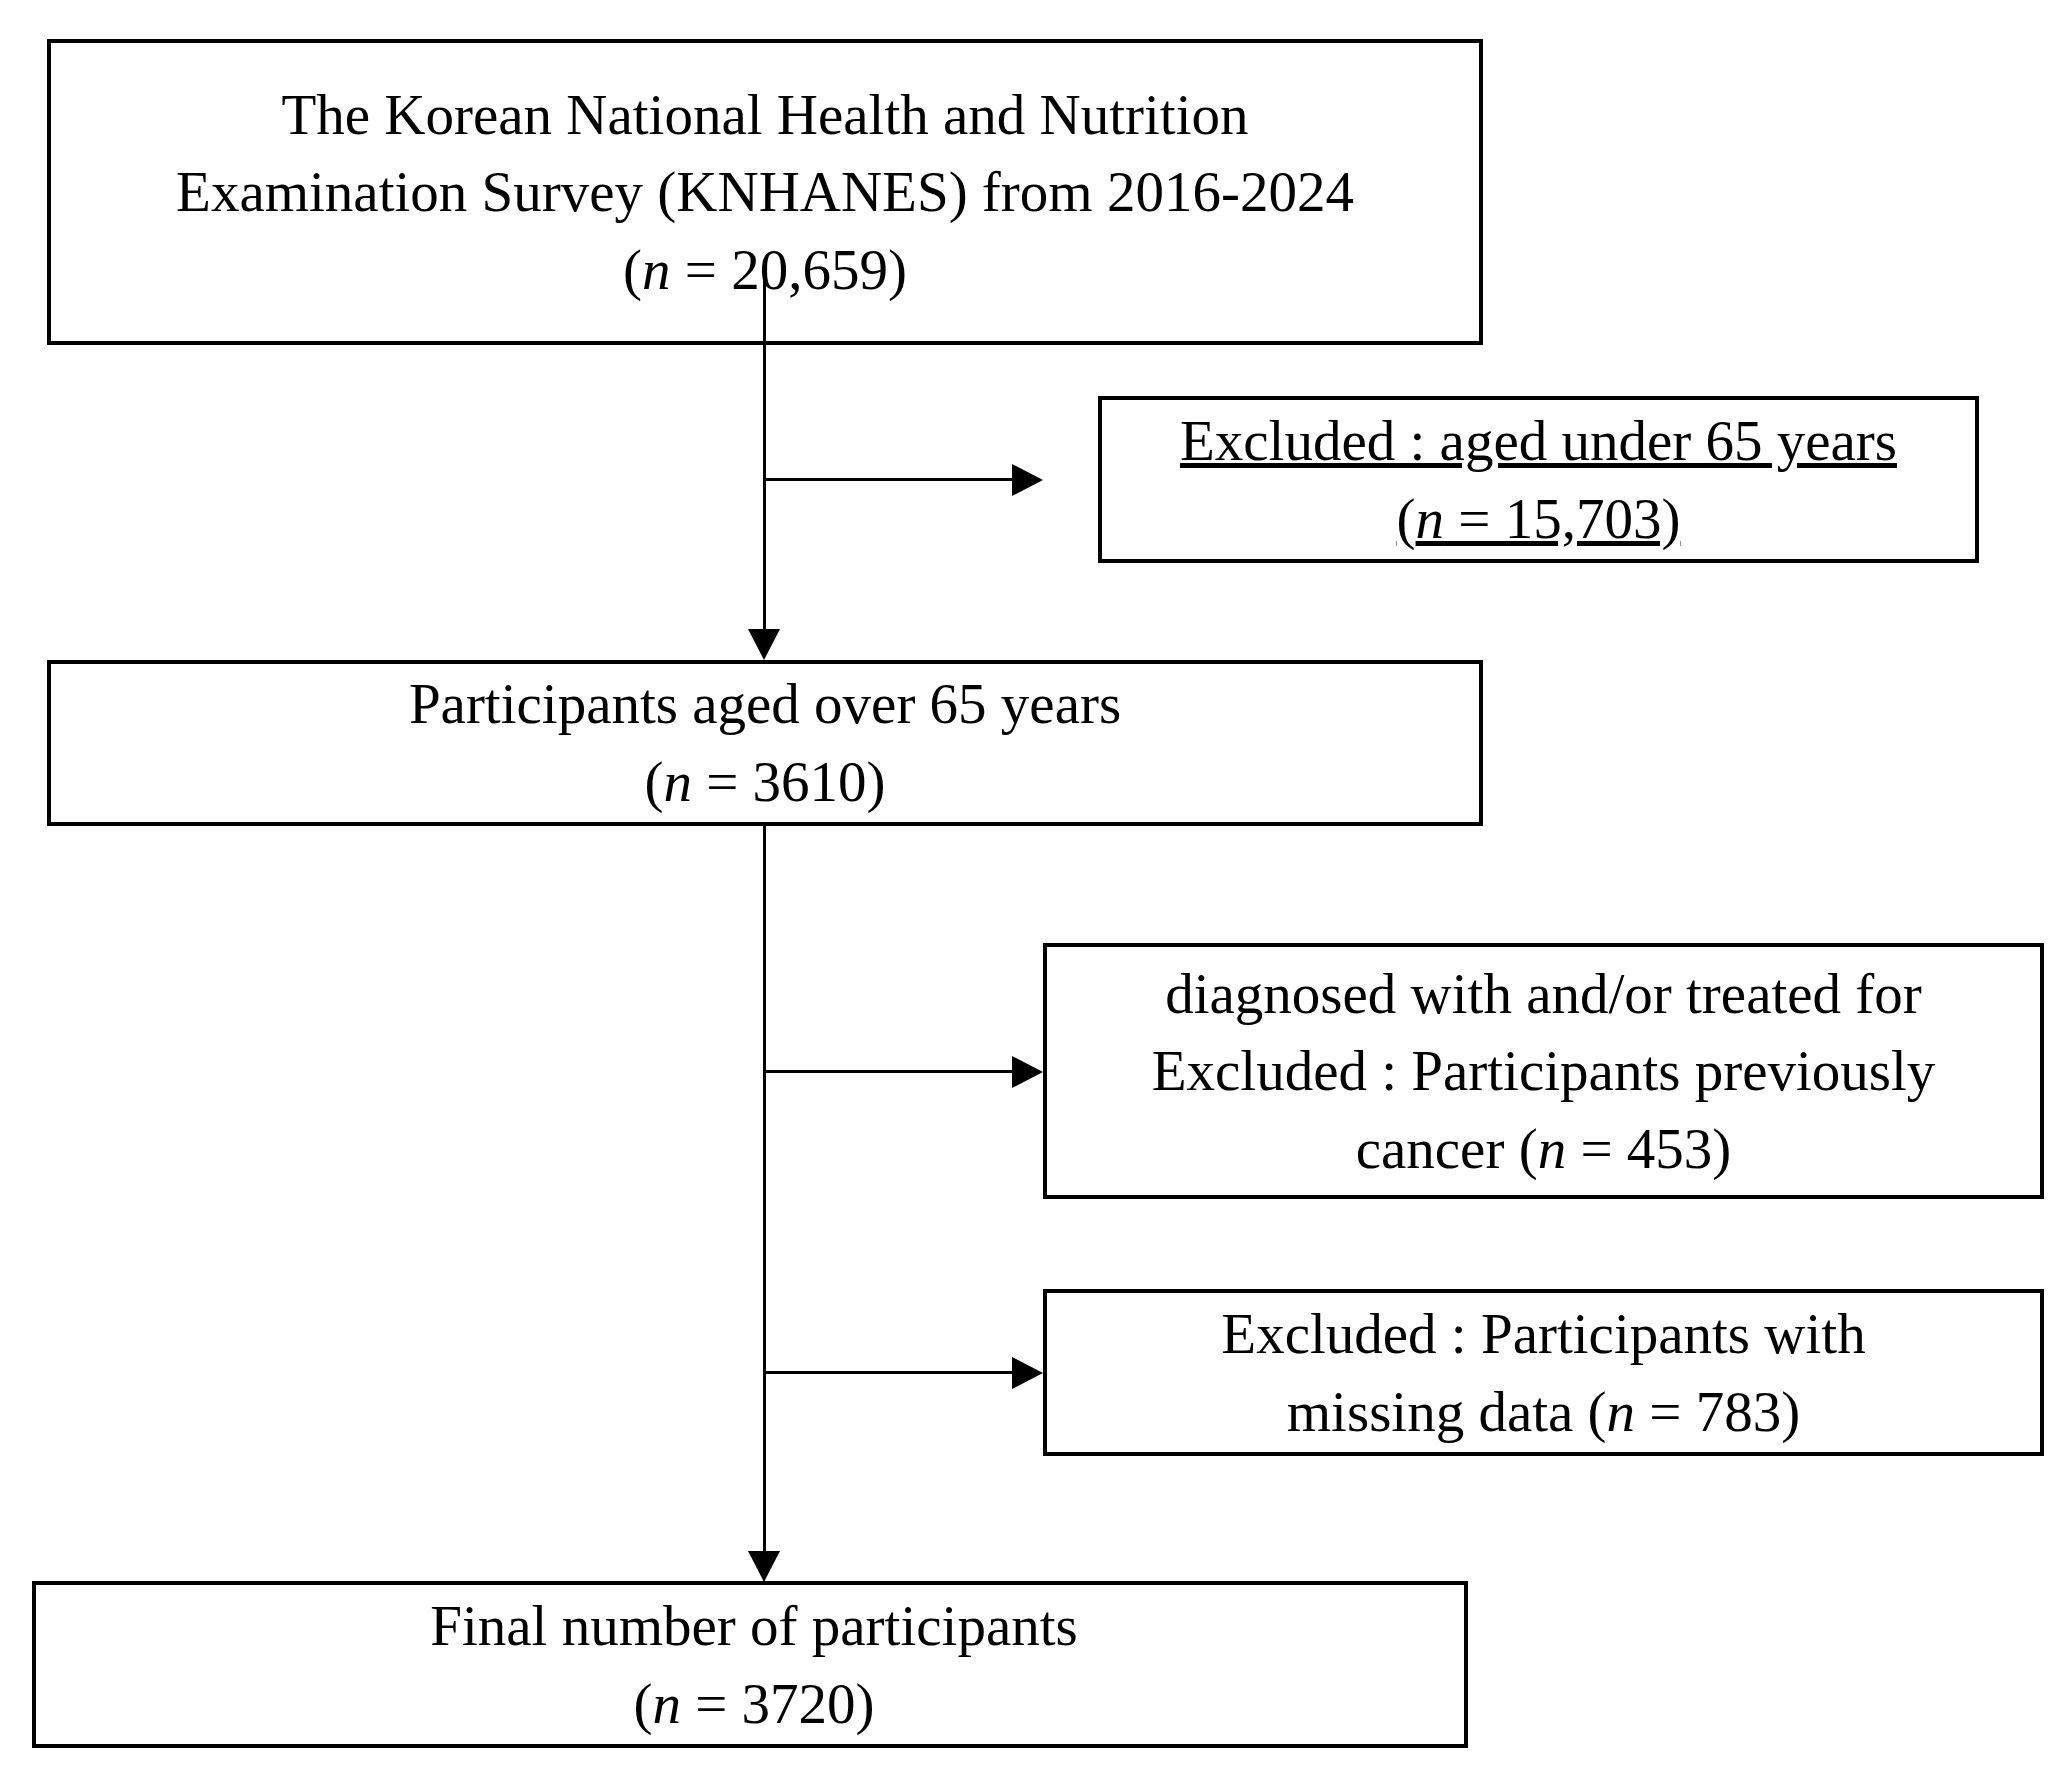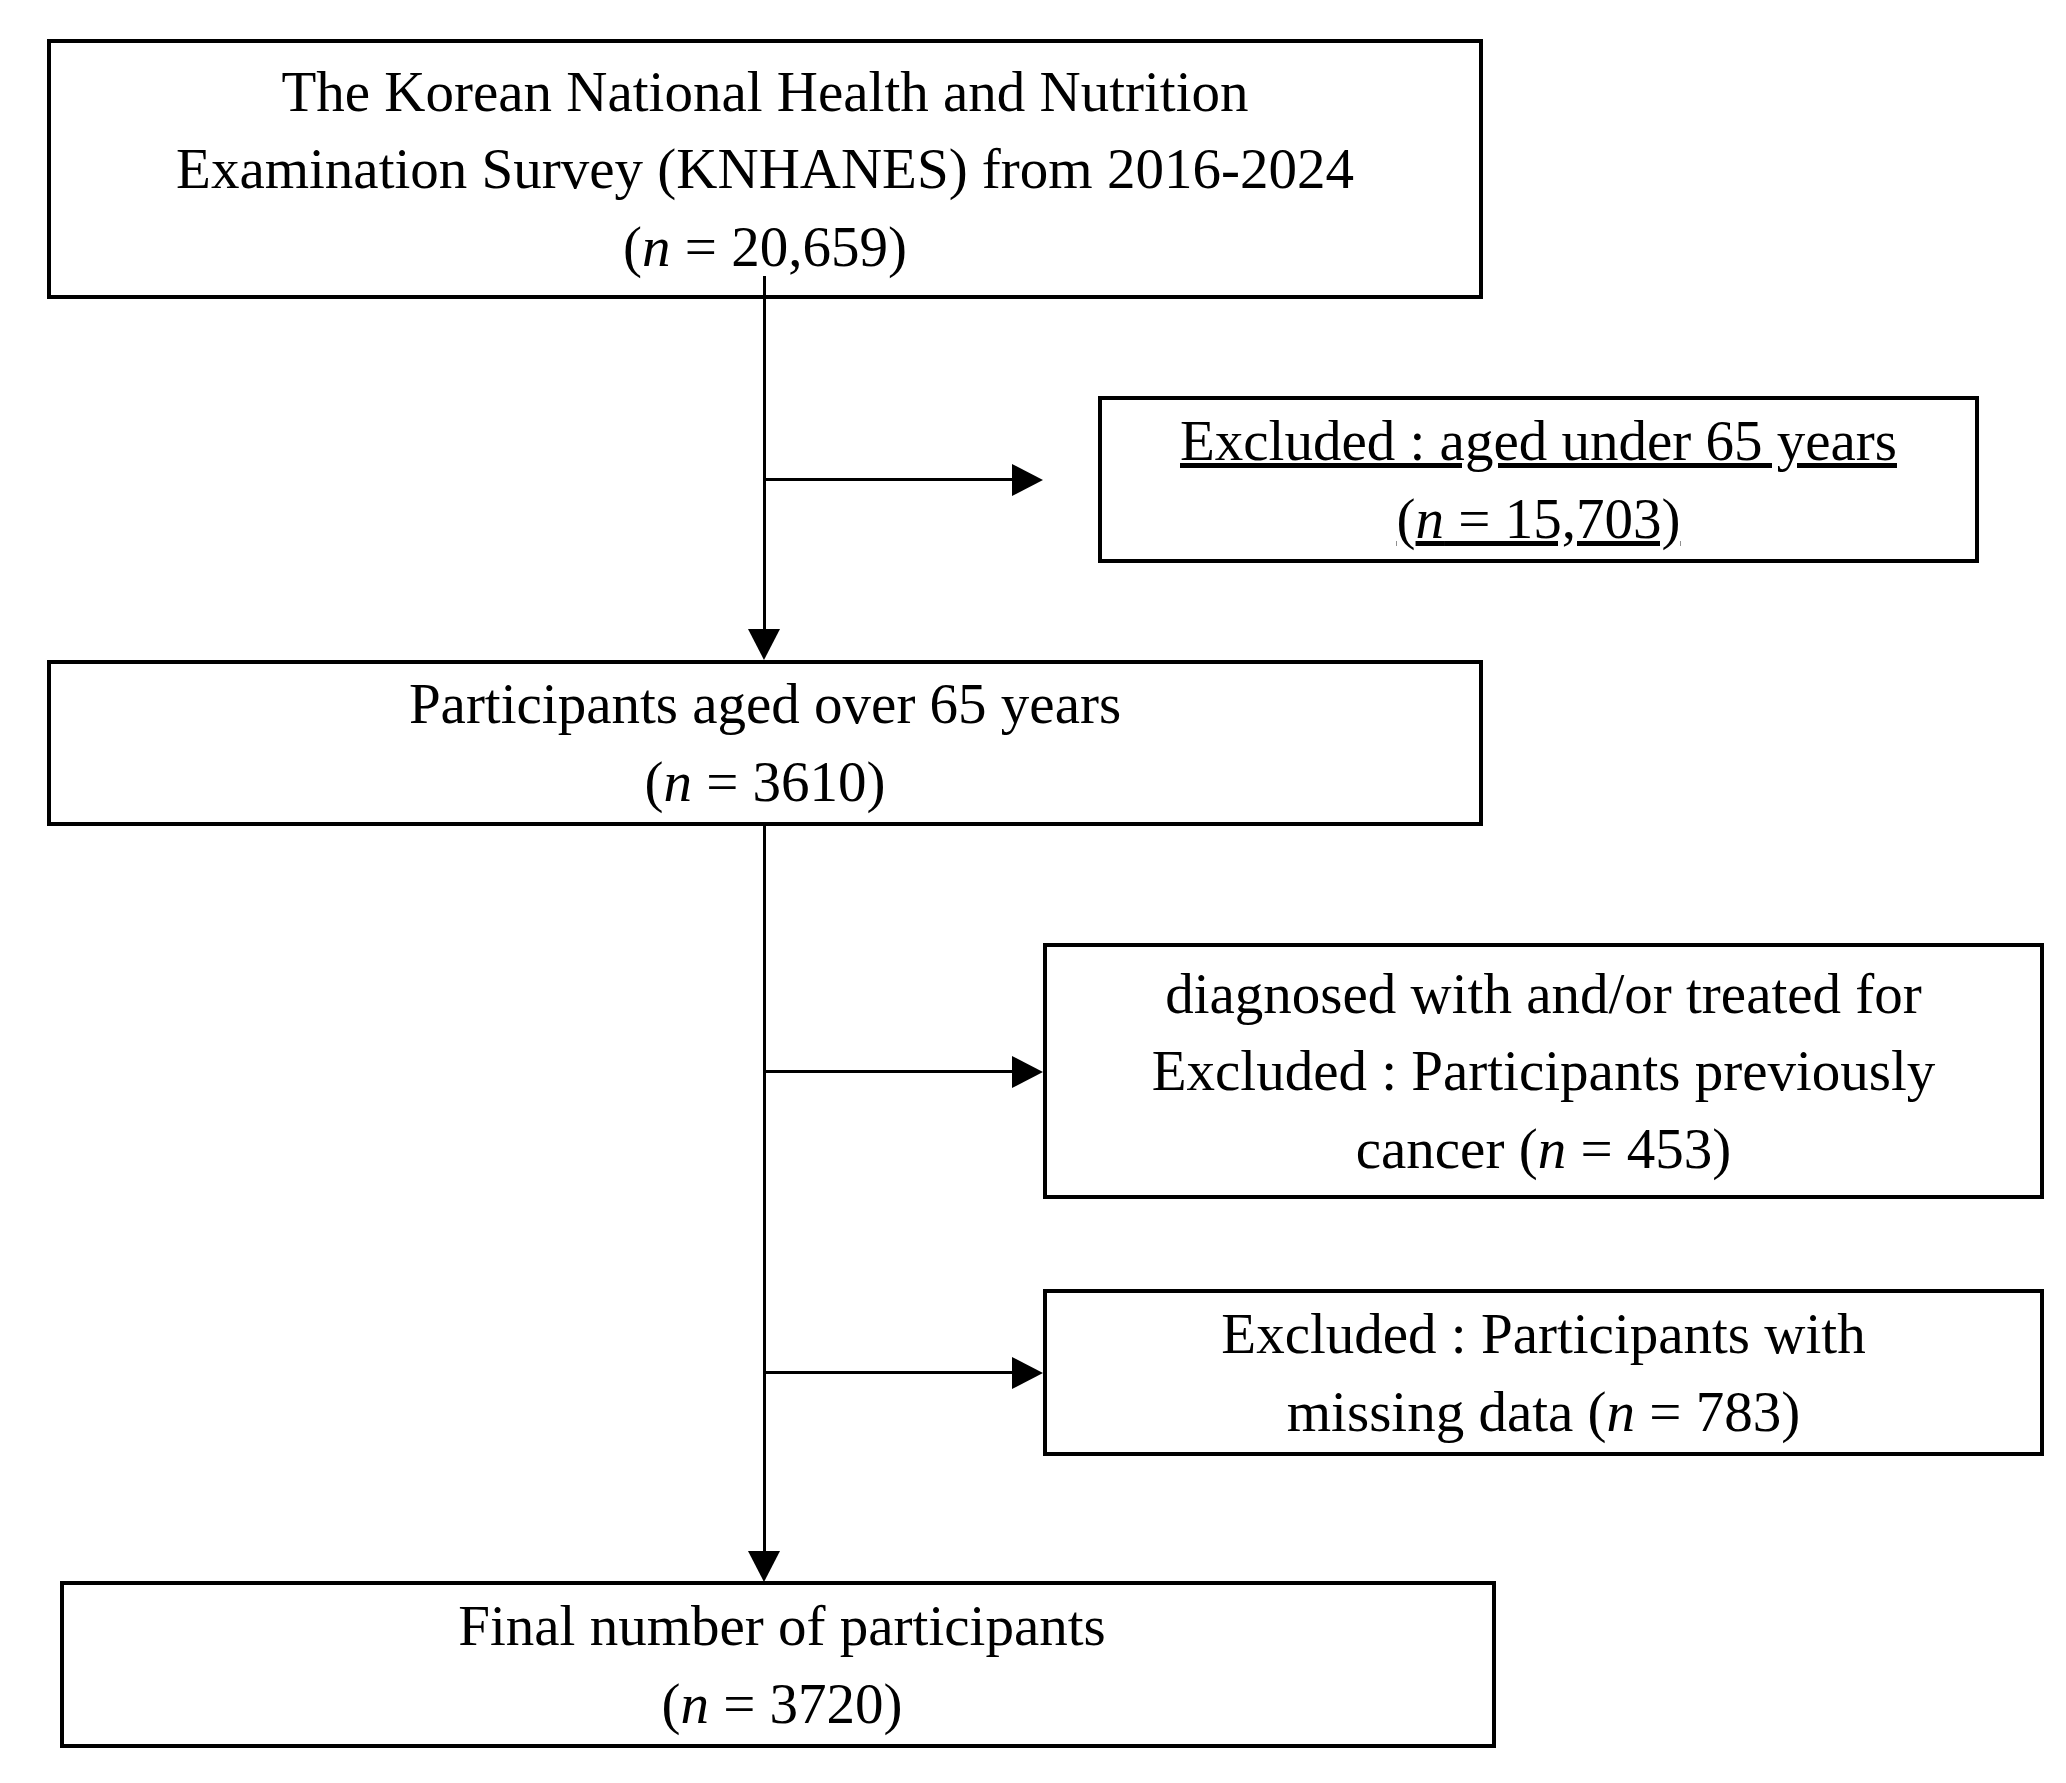--- a/index.html
+++ b/index.html
@@ -53,21 +53,21 @@
     border-top: 16px solid transparent;
     border-bottom: 16px solid transparent;
     border-left: 31px solid #000000;
   }
 </style>
 </head>
 <body>
 
 <div id="canvas">
 
-  <div class="flowbox" style="left:47px; top:39px; width:1436px; height:260px;">
+  <div class="flowbox" style="left:47px; top:39px; width:1436px; height:306px;">
     <div class="bline">The Korean National Health and Nutrition</div>
     <div class="bline">Examination Survey (KNHANES) from 2016-2024</div>
     <div class="bline"><span>(</span><span class="nvar">n</span><span> = 20,659)</span></div>
   </div>
 
   <div class="vline" style="left:763px; top:276px; width:2.7px; height:354px;"></div>
   <div class="arrow-down" style="left:748px; top:629px;"></div>
 
   <div class="hline" style="left:764px; top:478px; width:250px; height:2.7px;"></div>
   <div class="arrow-right" style="left:1012px; top:464px;"></div>
@@ -92,19 +92,19 @@
     <div class="bline"><span>cancer (</span><span class="nvar">n</span><span> = 453)</span></div>
   </div>
 
   <div class="hline" style="left:764px; top:1371px; width:250px; height:2.7px;"></div>
   <div class="arrow-right" style="left:1012px; top:1357px;"></div>
   <div class="flowbox" style="left:1043px; top:1289px; width:1001px; height:167px;">
     <div class="bline">Excluded : Participants with</div>
     <div class="bline"><span>missing data (</span><span class="nvar">n</span><span> = 783)</span></div>
   </div>
 
-  <div class="flowbox" style="left:60px; top:1581px; width:1436px; height:167px;padding-left:8px;">
+  <div class="flowbox" style="left:32px; top:1581px; width:1436px; height:167px;padding-left:8px;">
     <div class="bline">Final number of participants</div>
     <div class="bline"><span>(</span><span class="nvar">n</span><span> = 3720)</span></div>
   </div>
 
 </div>
 
 
 </body></html>

